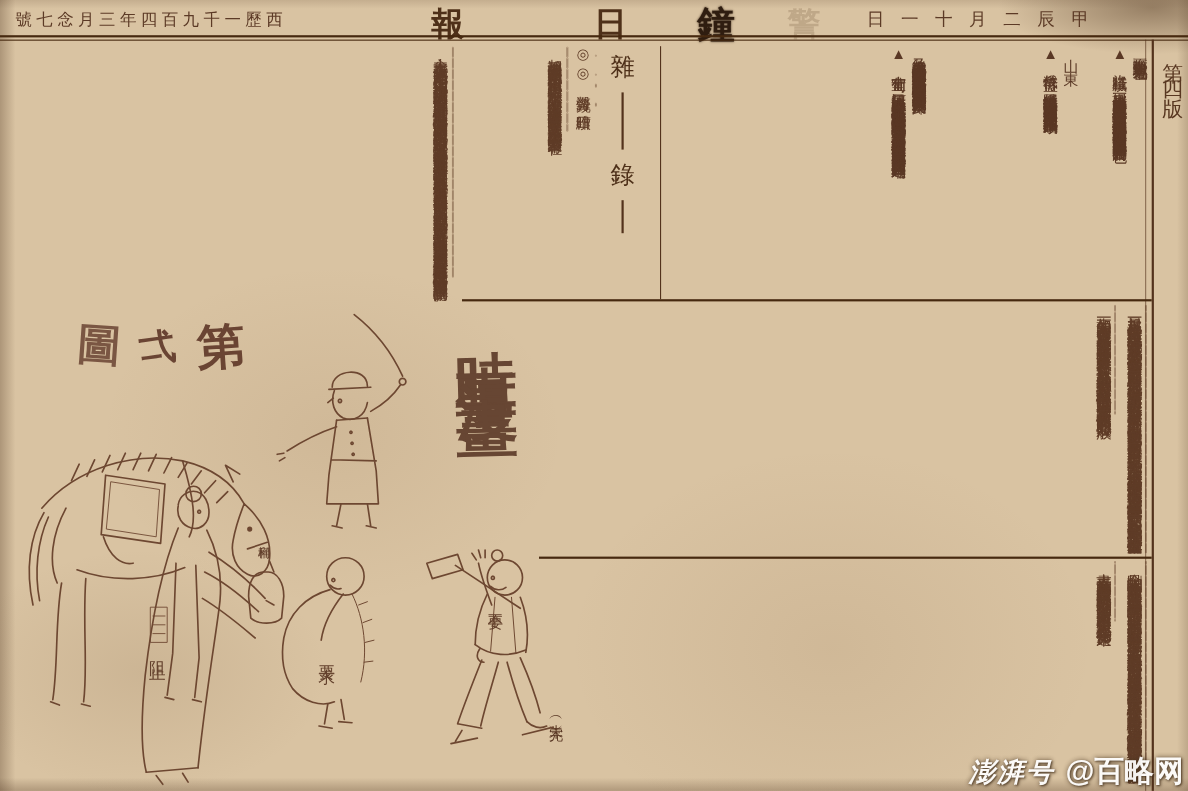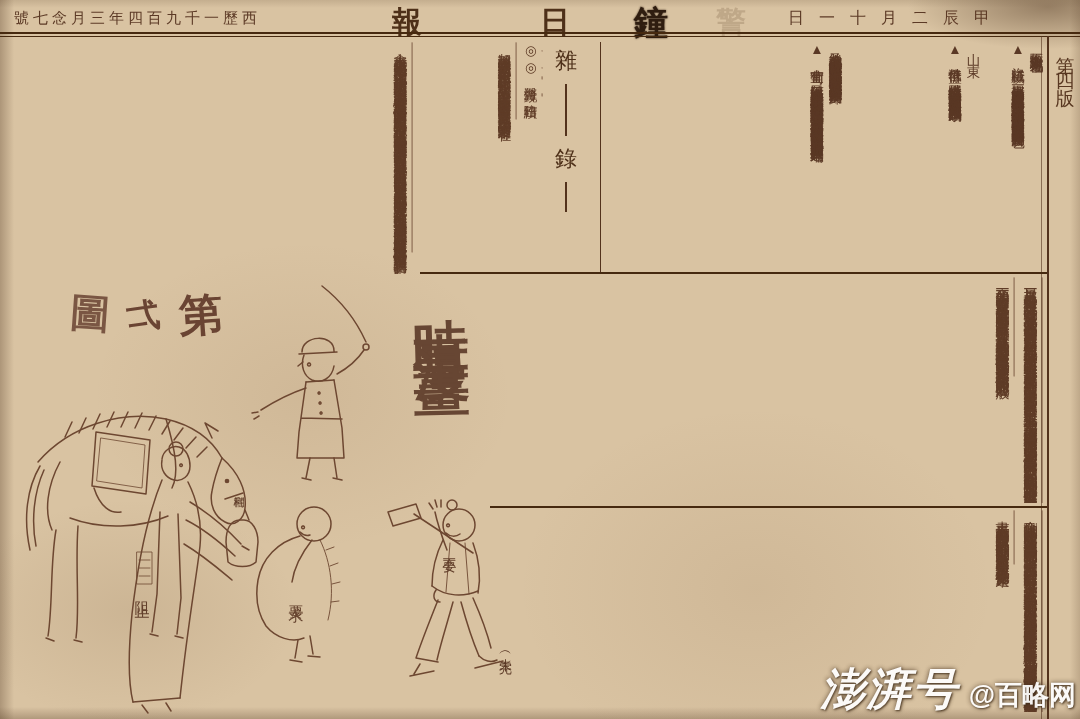--- a/index.html
+++ b/index.html
@@ -72,21 +72,21 @@
   .tag-left  { left:134px; top:589px; font-size:15px; letter-spacing:3px; }
   .tag-center{ left:288px; top:593px; font-size:15px; letter-spacing:3px; }
   .tag-right { left:442px; top:547px; font-size:14px; letter-spacing:2px; }
   svg.cartoon { left:0; top:262px; }
   svg.cartoon * { stroke:#6d4731; stroke-width:1.5; fill:none; stroke-linecap:round; stroke-linejoin:round; }
 
   
   .wm { right:4px; bottom:0; display:flex; align-items:baseline; gap:10px; color:#ffffff; opacity:.93;
     font-family:"Liberation Sans","DejaVu Sans",sans-serif; font-weight:bold;
     text-shadow:0 0 5px rgba(75,55,35,.95), 1px 1px 2px rgba(60,40,20,.85); }
-  .wm-brand { font-size:44px; letter-spacing:2px; font-style:italic; }
+  .wm-brand { font-size:24px; letter-spacing:2px; font-style:italic; }
   .wm-handle { font-size:27px; }
 </style>
 </head>
 <body>
 
 <div class="abs masthead" style="left:0;top:0;width:1080px;height:34px;">
     <span>報</span>
     <span>日</span>
     <span>鐘</span>
     <span>警</span>

